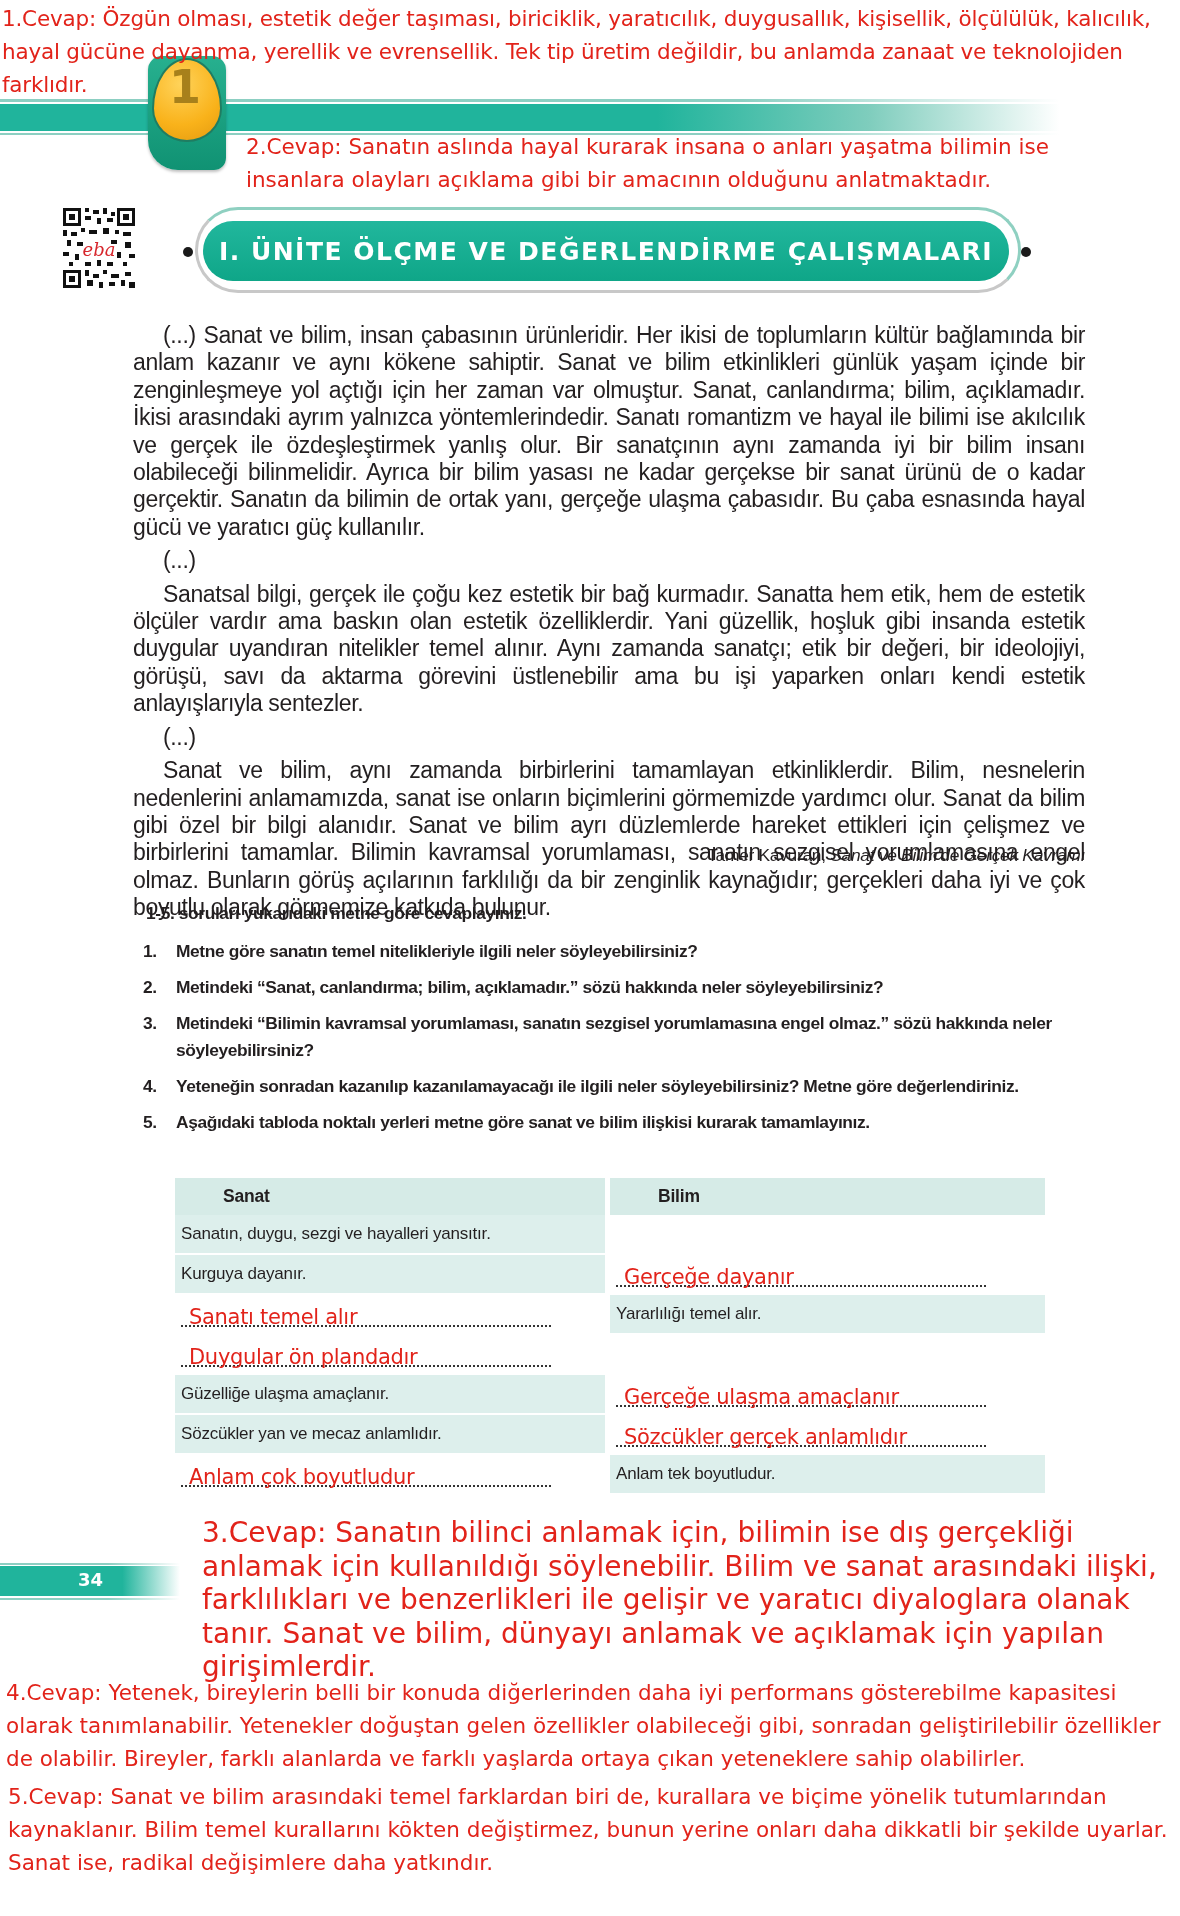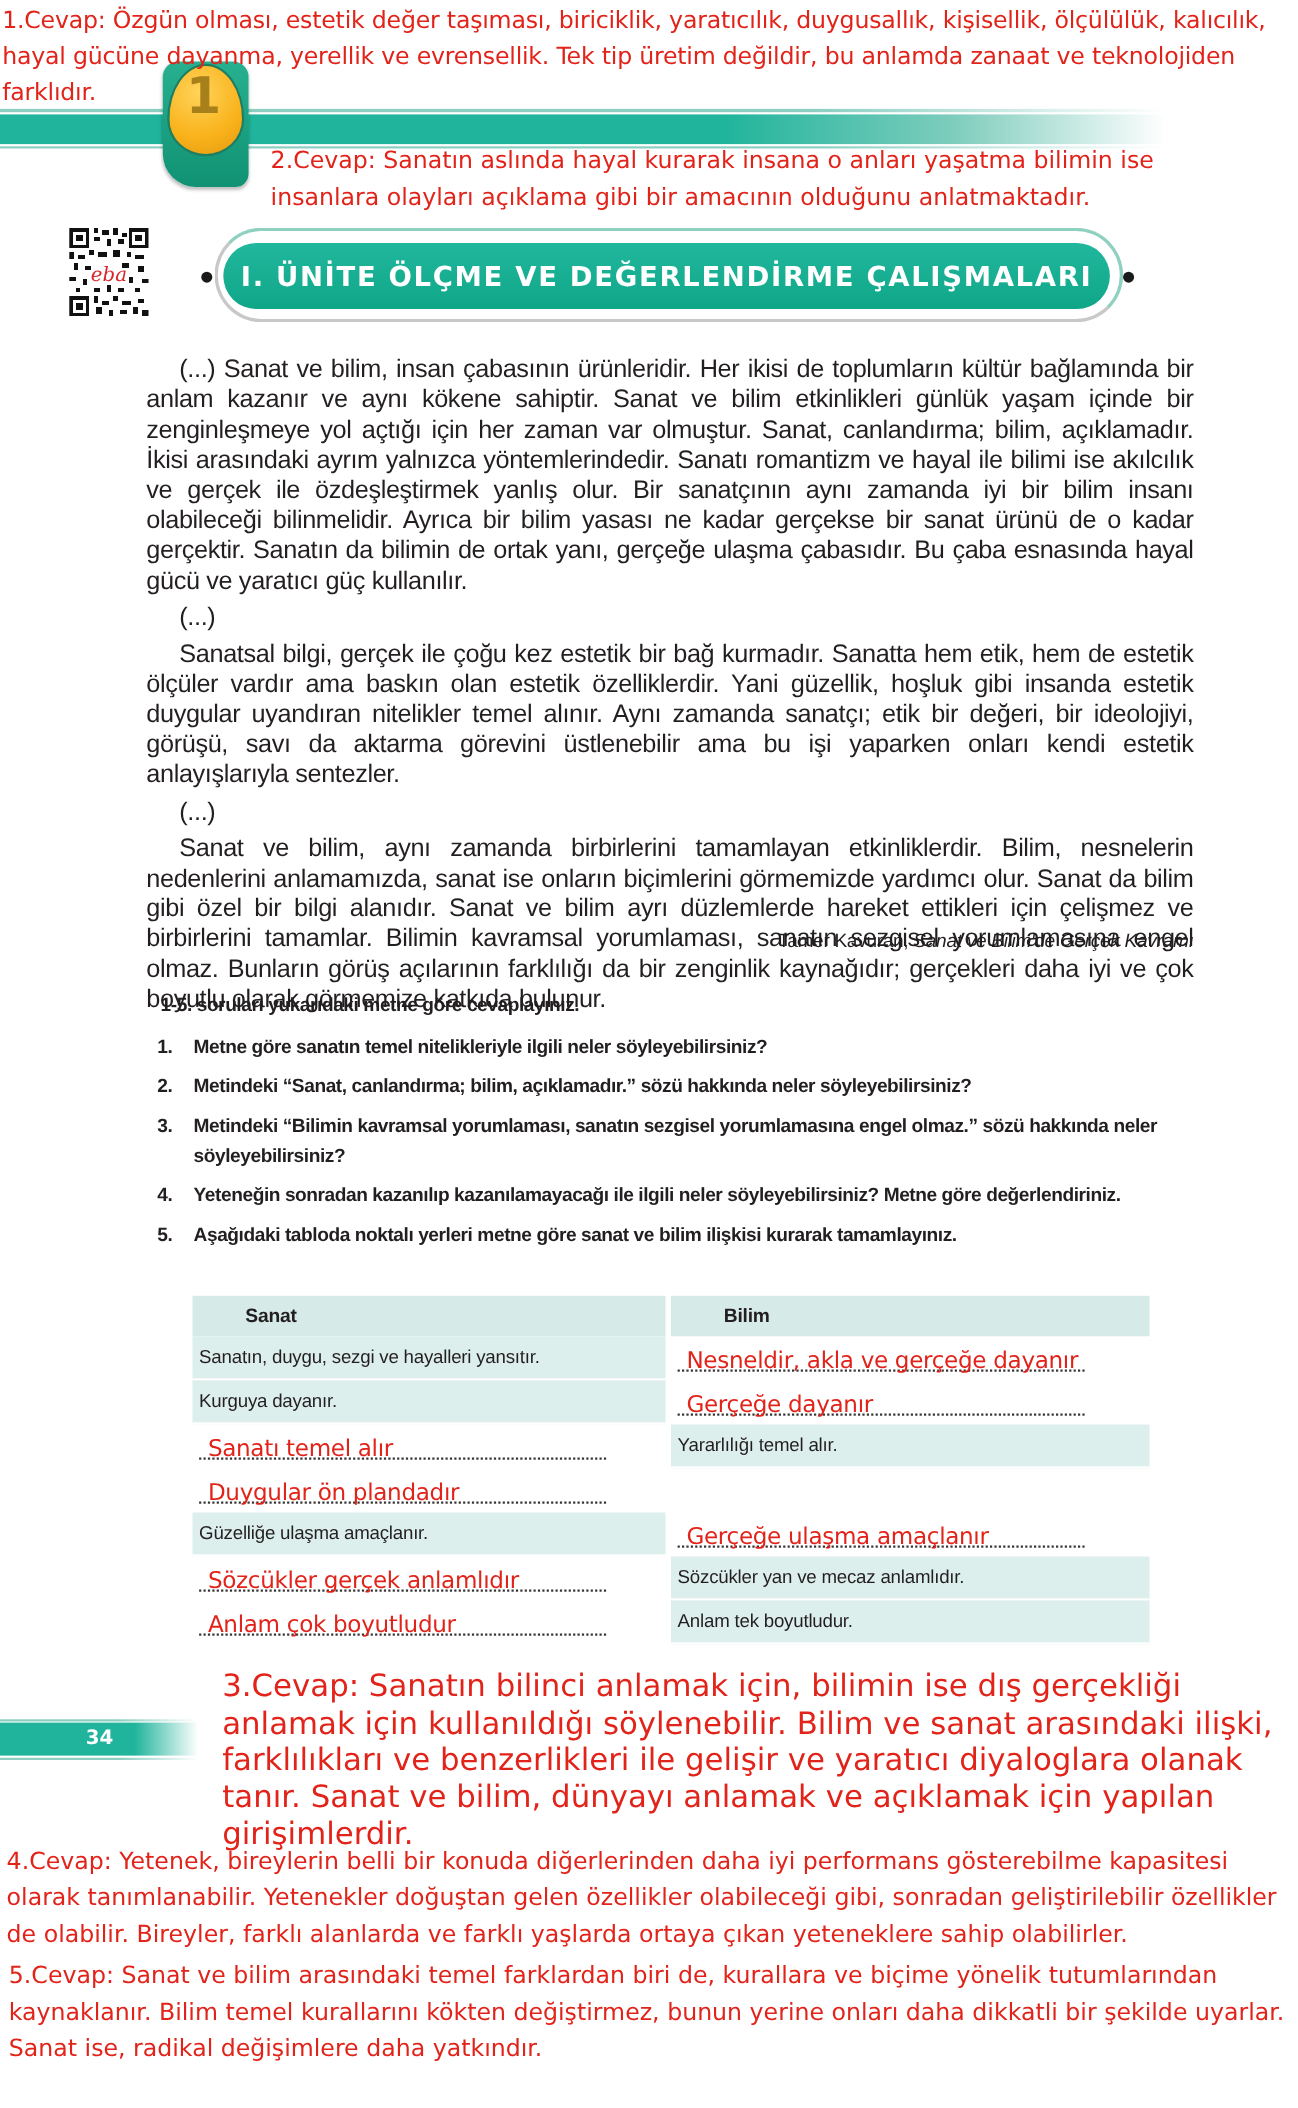--- a/index.html
+++ b/index.html
@@ -197,24 +197,20 @@
 </div>
 
 <div class="abs table">
   <div class="row header">
     <div class="cell header">Sanat</div>
     <div class="cell header">Bilim</div>
   </div>
 
   <div class="row">
     <div class="cell fill">Sanatın, duygu, sezgi ve hayalleri yansıtır.</div>
-    <div class="cell blank">
-        <span class="dots"></span>
-        <span class="hand">Nesneldir, akla ve gerçeğe dayanır</span>
-      </div>
   </div>
   <div class="row">
     <div class="cell fill">Kurguya dayanır.</div>
     <div class="cell blank">
         <span class="dots"></span>
         <span class="hand">Gerçeğe dayanır</span>
       </div>
   </div>
   <div class="row">
     <div class="cell blank">
@@ -230,25 +226,25 @@
       </div>
   </div>
   <div class="row">
     <div class="cell fill">Güzelliğe ulaşma amaçlanır.</div>
     <div class="cell blank">
         <span class="dots"></span>
         <span class="hand">Gerçeğe ulaşma amaçlanır</span>
       </div>
   </div>
   <div class="row">
+    <div class="cell fill">Sözcükler yan ve mecaz anlamlıdır.</div>
     <div class="cell blank">
         <span class="dots"></span>
         <span class="hand">Sözcükler gerçek anlamlıdır</span>
       </div>
-    <div class="cell fill">Sözcükler yan ve mecaz anlamlıdır.</div>
   </div>
   <div class="row">
     <div class="cell blank">
         <span class="dots"></span>
         <span class="hand">Anlam çok boyutludur</span>
       </div>
     <div class="cell fill">Anlam tek boyutludur.</div>
   </div>
 </div>
 

